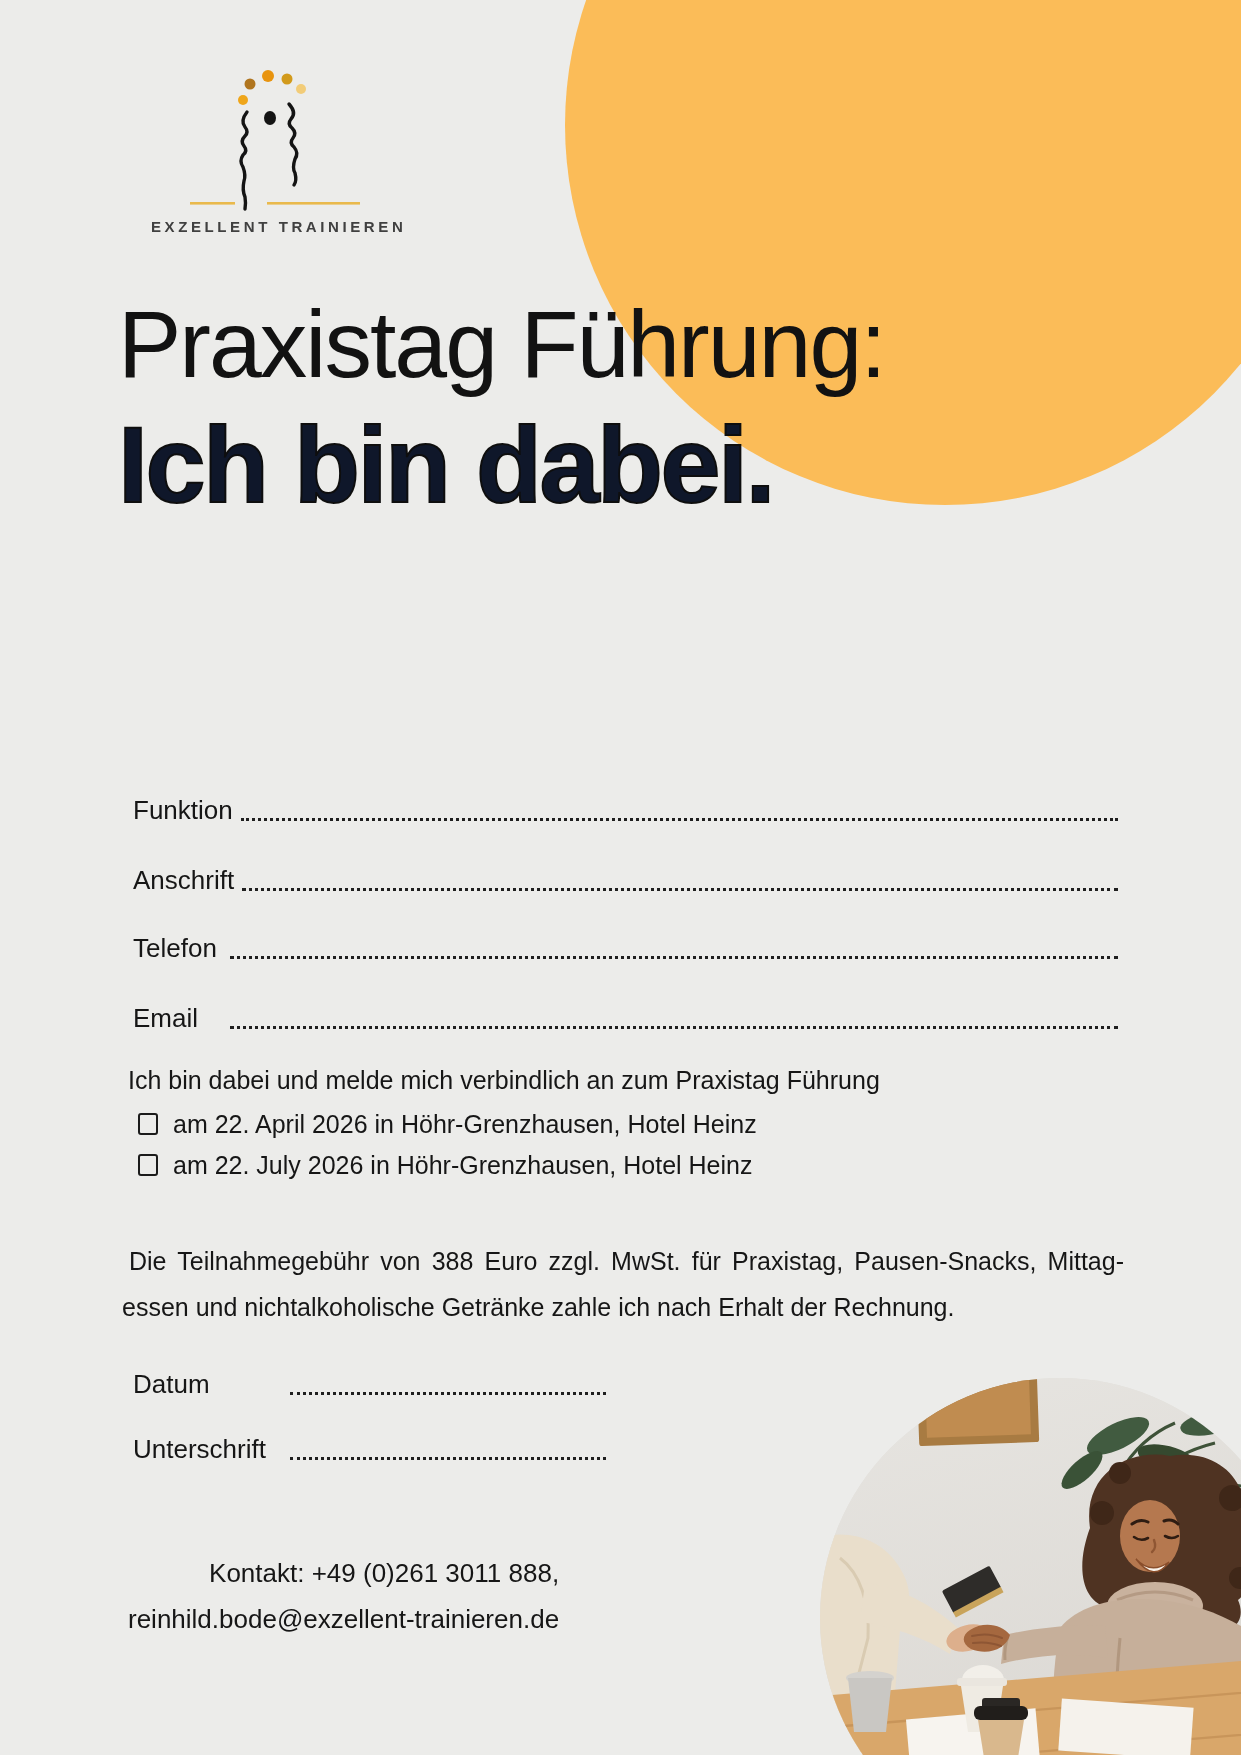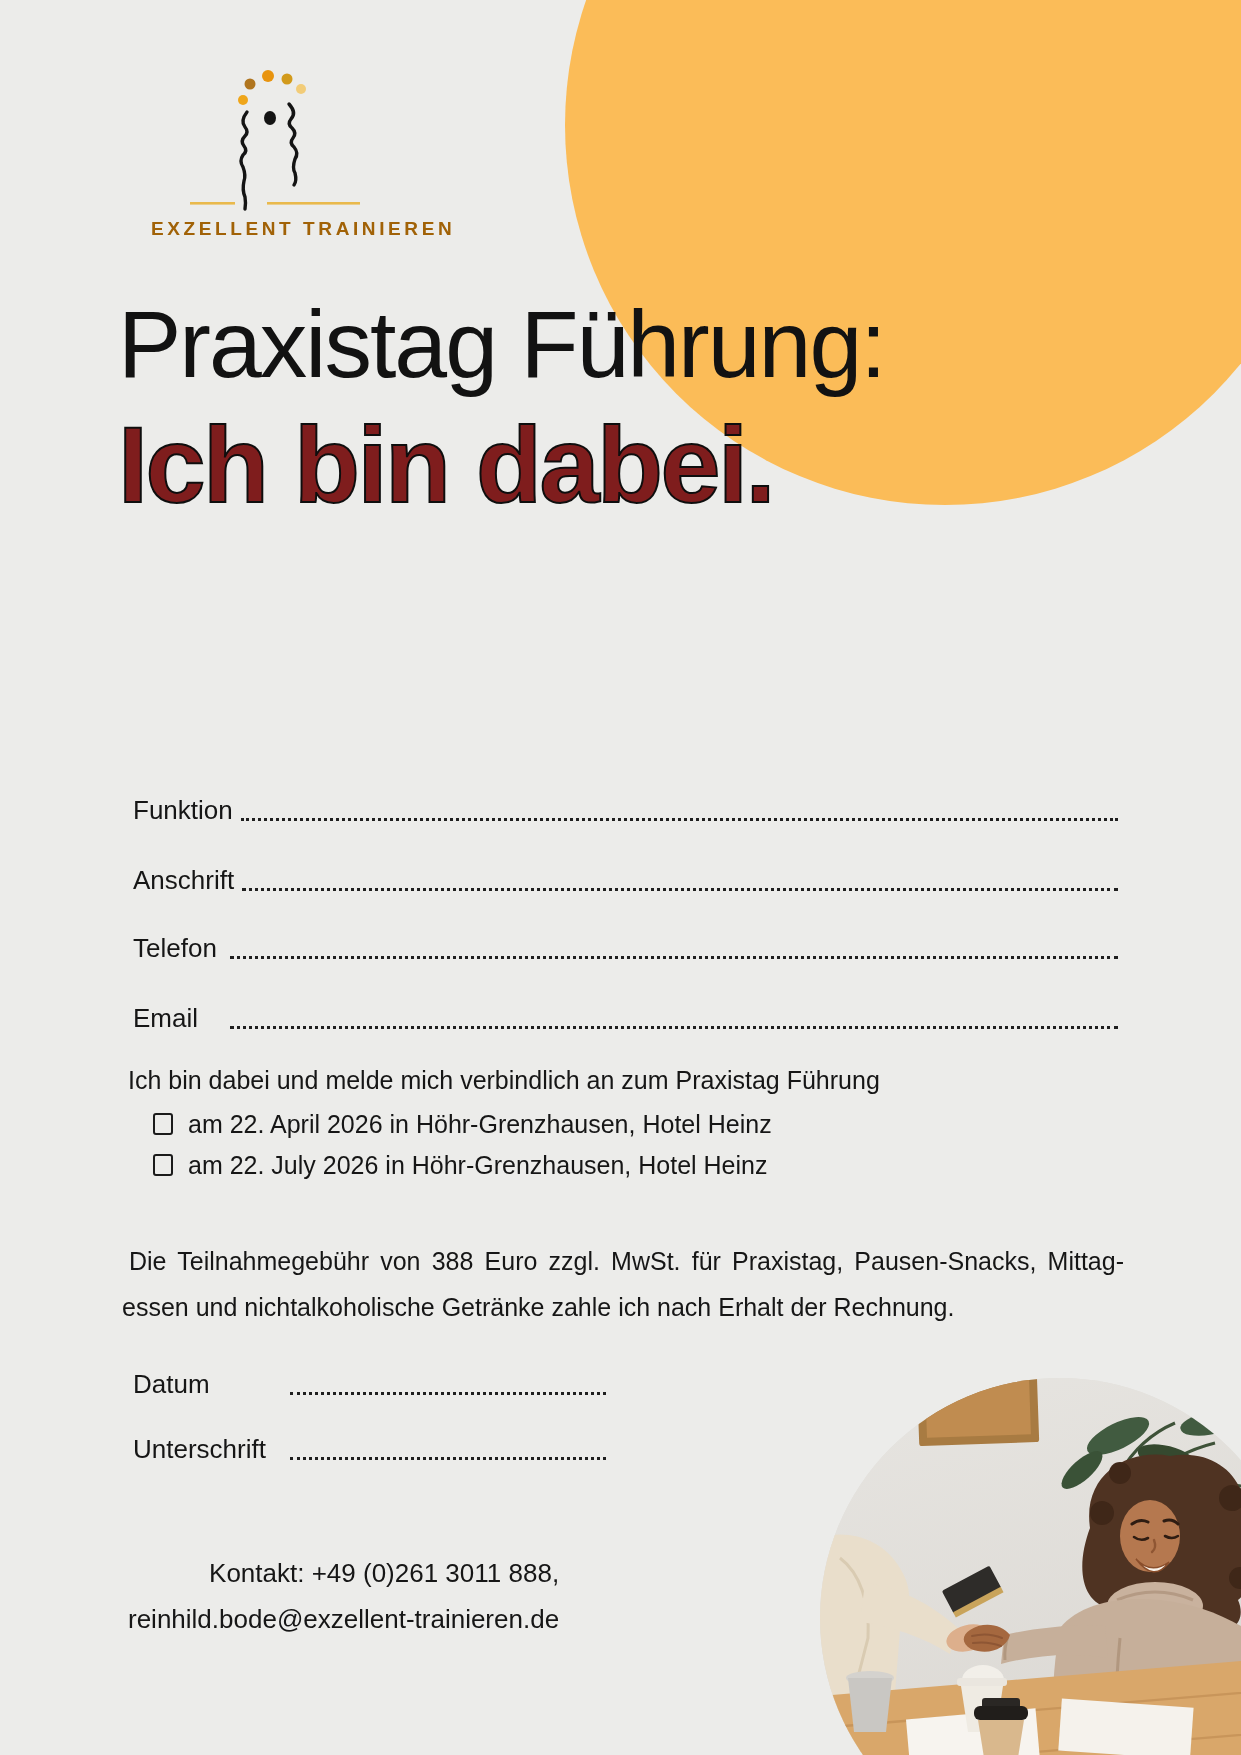--- a/index.html
+++ b/index.html
@@ -7,47 +7,47 @@
     position:relative;width:1241px;height:1755px;
     background:#ECECEA;overflow:hidden;
     font-family:"Liberation Sans",sans-serif;color:#161616;
   }
   .orange-circle{
     position:absolute;left:565px;top:-255px;width:760px;height:760px;
     border-radius:50%;background:#FBBC58;
   }
   .logo-graphic{position:absolute;left:170px;top:50px;width:210px;height:170px;}
   .logo-text{
-    position:absolute;left:151px;top:218px;font-size:19px;font-weight:700;
-    letter-spacing:3.6px;color:#a16207;white-space:nowrap;
+    position:absolute;left:151px;top:218px;font-size:15px;font-weight:700;
+    letter-spacing:3.6px;color:#404040;white-space:nowrap;
   }
   .title1{
     position:absolute;left:118px;top:290px;font-size:95px;font-weight:400;
     letter-spacing:-2px;white-space:nowrap;color:#121212;
   }
   .title2{
     position:absolute;left:118px;top:402px;font-size:108px;font-weight:700;
-    letter-spacing:-2.5px;white-space:nowrap;color:#7f1d1d;
+    letter-spacing:-2.5px;white-space:nowrap;color:#0f172a;
     -webkit-text-stroke:2px #0e0e0e;
   }
   .frow{
     position:absolute;left:133px;width:985px;height:30px;
     display:flex;align-items:flex-end;
   }
   .frow .lbl{font-size:26px;line-height:28px;min-width:89px;padding-right:8px;flex:none;}
   .frow .line{flex:1;border-bottom:3px dotted #1f1f1f;margin-bottom:3px;height:0;}
   .srow{
     position:absolute;left:133px;width:473px;height:30px;
     display:flex;align-items:flex-end;
   }
   .srow .lbl{font-size:26px;line-height:28px;min-width:149px;padding-right:8px;flex:none;}
   .srow .line{flex:1;border-bottom:3px dotted #1f1f1f;margin-bottom:3px;height:0;}
   .intro{position:absolute;left:128px;top:1066px;font-size:25px;white-space:nowrap;}
   .opt{
-    position:absolute;left:132px;display:flex;align-items:flex-start;
+    position:absolute;left:117px;display:flex;align-items:flex-start;
     font-size:25px;white-space:nowrap;padding-left:21px;
   }
   .opt .box{
     width:16px;height:18px;border:2.5px solid #1b1b1b;border-radius:3px;
     margin:3px 15px 0 0;flex:none;background:transparent;
   }
   .fee{position:absolute;left:122px;top:1238px;width:1002px;font-size:25px;line-height:46px;}
   .fee .l1{text-align:justify;text-align-last:justify;margin-left:7px;}
   .contact{position:absolute;left:128px;top:1550px;font-size:26px;line-height:46px;text-align:right;}
   .photo{

